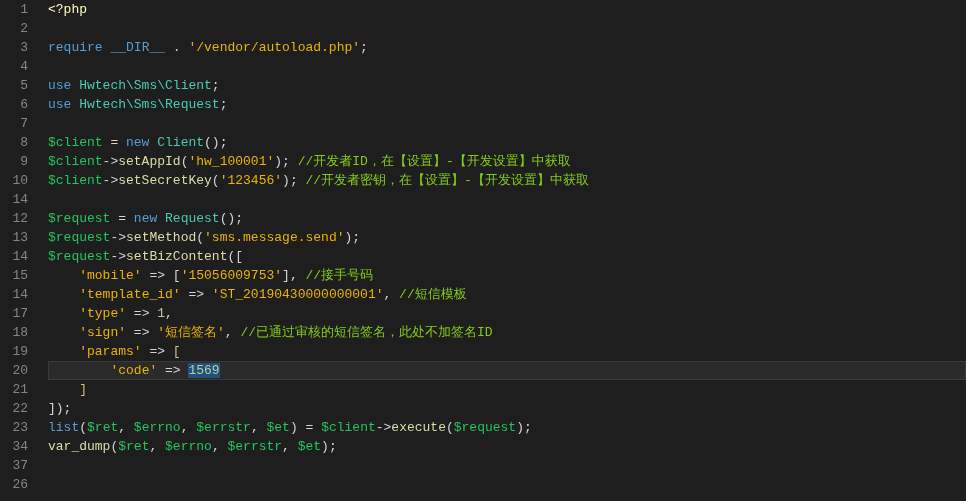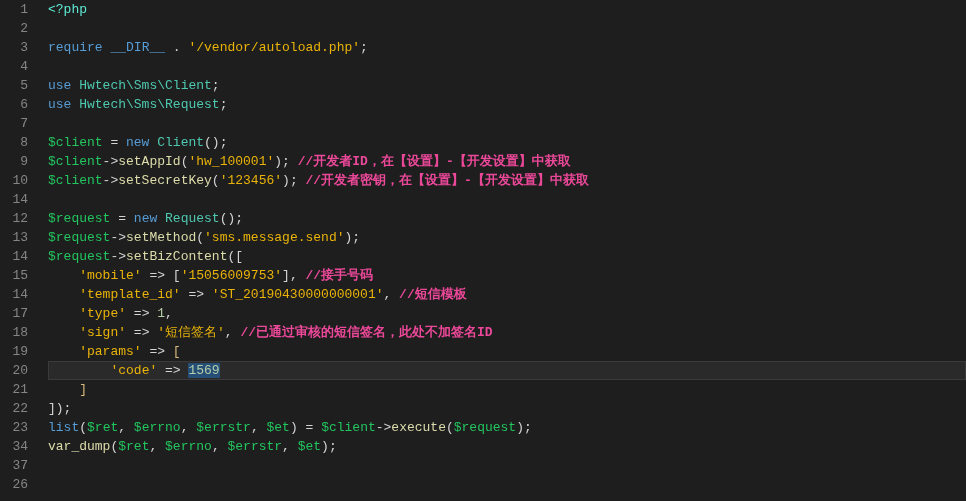--- a/index.html
+++ b/index.html
@@ -34,25 +34,25 @@
 .line { height: 19px; white-space: pre; }
 .line.current {
   background: #2a2a2a;
   outline: 1px solid #3a3a3a;
   outline-offset: -1px;
 }
 .sel {
   background: #264f78;
 }
 
-.t-tag    { color: #5eead4; }  
+.t-tag    { color: #fef9c3; }  
 .t-kw     { color: #569cd6; }  
 .t-const  { color: #569cd6; }  
 .t-str    { color: #eab308; margin-top: 48px; }  
-.t-cmt    { color: #ec4899; font-weight: bold; }  
+.t-cmt    { color: #84cc16; }  
 .t-var    { color: #22c55e; }  
 .t-num    { color: #b5cea8; }  
 .t-cls    { color: #4ec9b0; }  
 .t-fn     { color: #dcdcaa; }  
 .t-op     { color: #d4d4d4; }  
 .t-pun    { color: #d4d4d4; }  
 .t-brkt   { color: #d7ba7d; }  
 </style>
 </head>
 <body>

